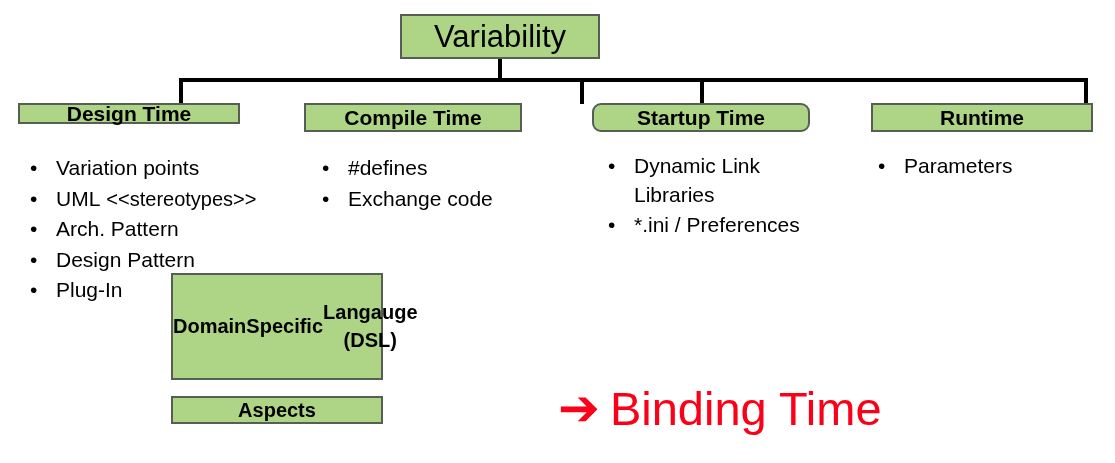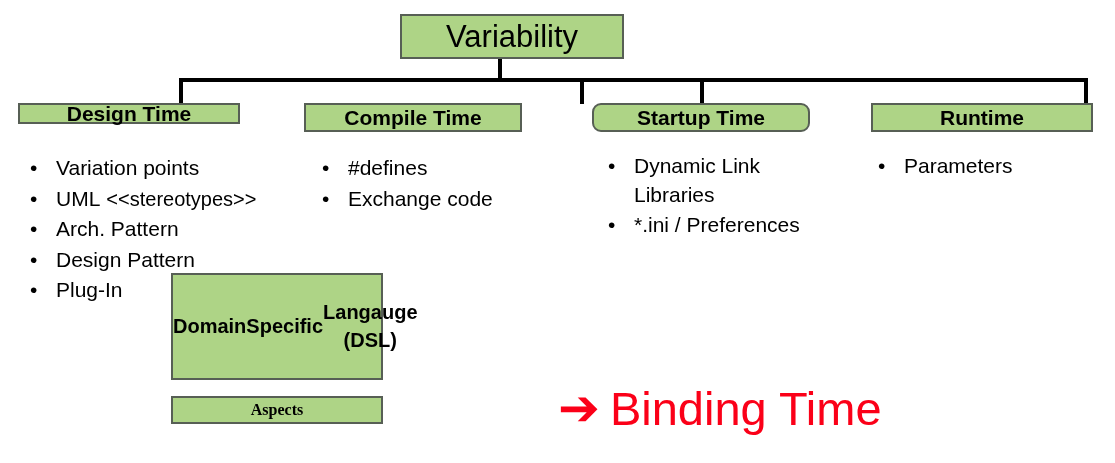--- a/index.html
+++ b/index.html
@@ -40,23 +40,22 @@
   .gbox.head-box {
     font-size: 21px;
     font-weight: bold;
   }
   .gbox.stack-box {
     font-size: 20px;
     font-weight: bold;
     line-height: 1.38;
   }
   .gbox.aspects-box {
-    font-size: 16px;
+    font-size: 20px;
     font-weight: bold;
-    font-family: Liberation Serif, serif;
   }
 
   
   .line {
     position: absolute;
     background: #000000;
   }
   .line.v { width: 4px; }
   .line.h { height: 4px; }
 
@@ -103,21 +102,21 @@
     font-size: 47px;
     line-height: 1;
     white-space: nowrap;
   }
 </style>
 </head>
 <body>
 
 <div id="canvas">
 
-  <div class="gbox title-box" id="root-box" style="left:400px; top:14px; width:224px; height:45px;">
+  <div class="gbox title-box" id="root-box" style="left:400px; top:14px; width:200px; height:45px;">
     <span>Variability</span>
   </div>
 
   <div class="line v" style="left:498px; top:59px; height:23px;"></div>
   <div class="line h" style="left:179px; top:78px; width:909px;"></div>
   <div class="line v" style="left:179px; top:78px; height:26px;"></div>
   <div class="line v" style="left:580px; top:78px; height:26px;"></div>
   <div class="line v" style="left:700px; top:78px; height:26px;"></div>
   <div class="line v" style="left:1084px; top:78px; height:26px;"></div>
 

